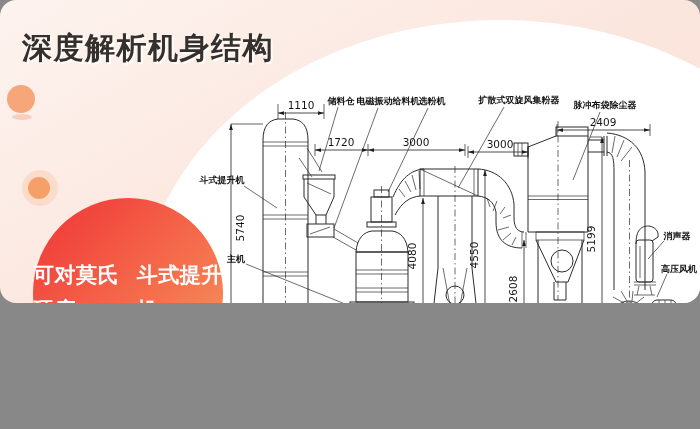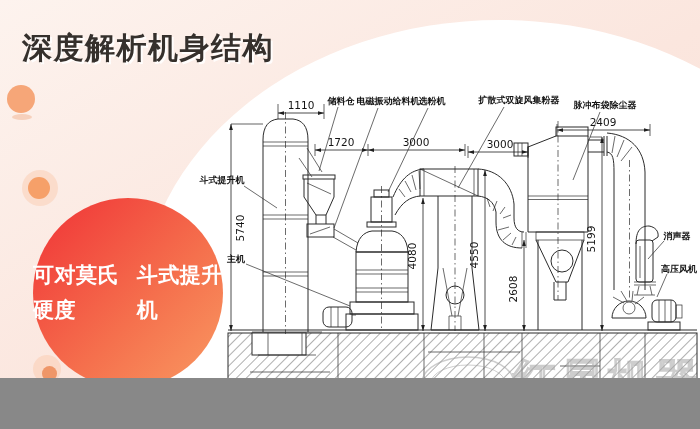--- a/index.html
+++ b/index.html
@@ -1,18 +1,18 @@
 <!DOCTYPE html>
 <html><head>
 <meta charset="utf-8">
 <style>
   html,body{margin:0;padding:0;background:#888;}
-  .stage{position:relative;width:700px;height:378px;overflow:hidden;
+  .stage{position:relative;width:700px;height:303px;overflow:hidden;
     background:linear-gradient(150deg,#fdf3ee 0%,#fbe6de 55%,#fae1d8 100%);
-    font-family:"DejaVu Sans","Liberation Sans",sans-serif;}
+    font-family:"DejaVu Sans","Liberation Sans",sans-serif;border-radius:16px;}
   .blob{position:absolute;left:140px;top:20px;width:720px;height:580px;border-radius:50%;background:#ffffff;}
   .deco{position:absolute;border-radius:50%;}
   .page-title{position:absolute;left:22px;top:28px;font-size:30px;font-weight:bold;
     color:#35302c;letter-spacing:1.5px;text-shadow:2px 2px 0 rgba(255,255,255,.85);}
   .badge{position:absolute;left:33px;top:198px;width:190px;height:190px;border-radius:50%;
     background:linear-gradient(135deg,#f13f3b 12%,#f5704d 58%,#f99a62 100%);
     color:#fff;display:flex;flex-direction:row;justify-content:center;align-items:center;
     text-align:left;font-weight:bold;font-size:21px;line-height:35px;letter-spacing:.5px;}
   .diagram-svg{position:absolute;left:0;top:0;}
   .ln{fill:none;stroke:#2b2b2b;stroke-width:1;}

